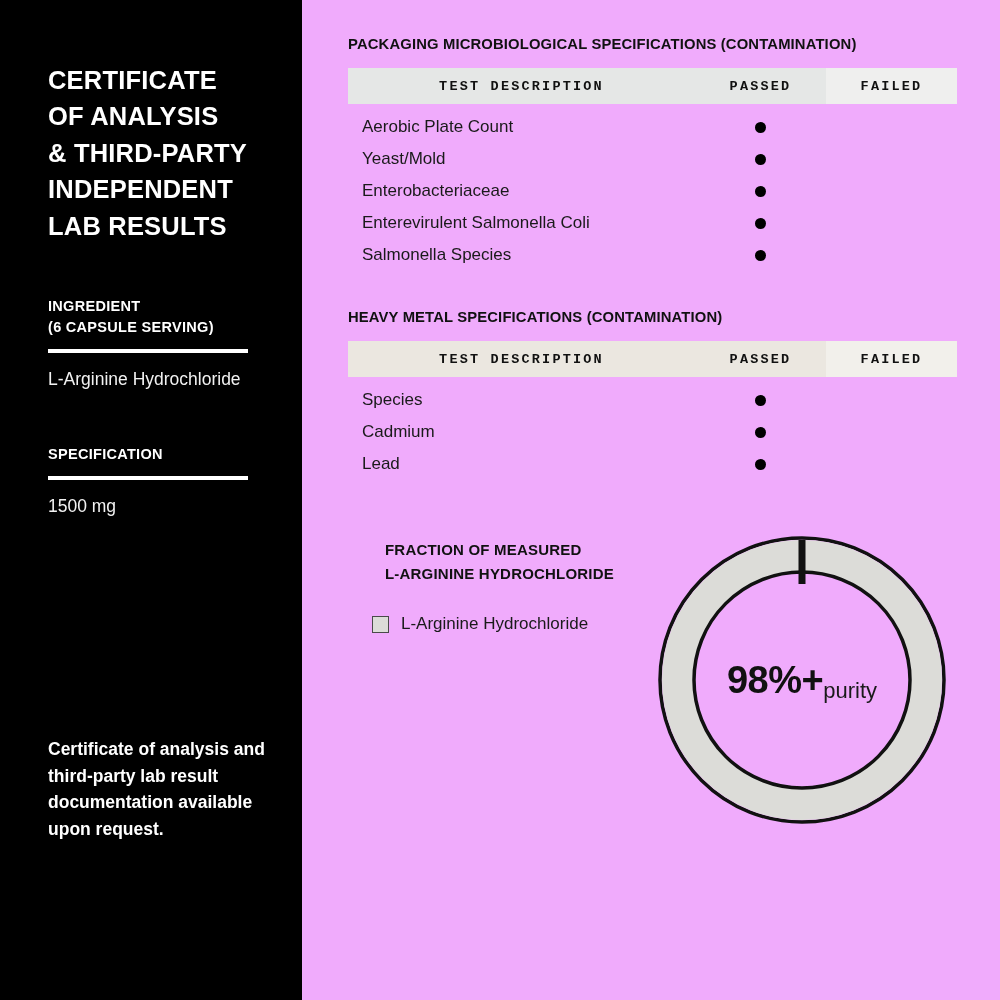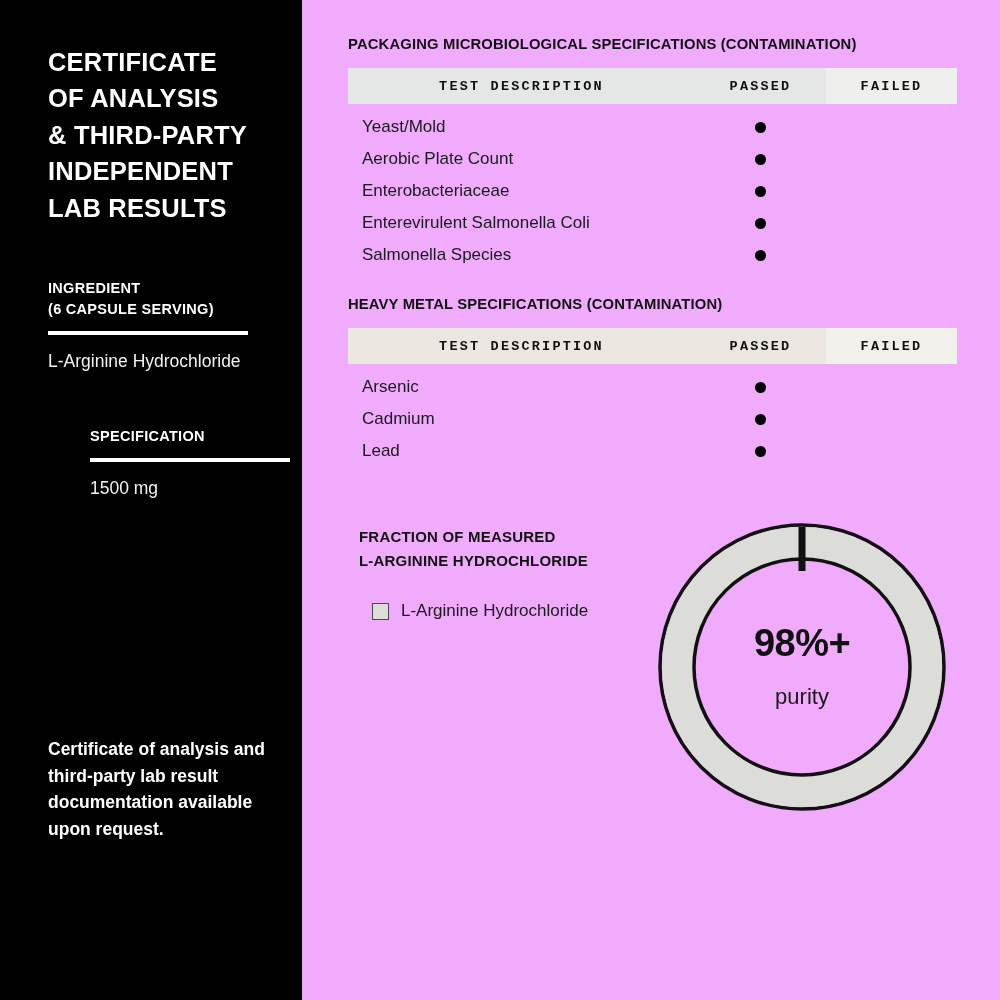--- a/index.html
+++ b/index.html
@@ -22,21 +22,21 @@
     background: #ffffff;
   }
 
   
   .sidebar {
     width: 302px;
     height: 1000px;
     background: #000000;
     color: #ffffff;
     box-sizing: border-box;
-    padding: 44px 40px 0 48px;
+    padding: 62px 40px 0 48px;
     position: relative;
     flex: 0 0 302px;
   }
   .coa-title {
     font-size: 25.5px;
     font-weight: bold;
     line-height: 1.43;
     letter-spacing: 0.2px;
     margin: 0;
     text-transform: uppercase;
@@ -62,21 +62,20 @@
     margin: 11px 0 14px 0;
   }
   .side-value {
     font-size: 17.5px;
     font-weight: normal;
     line-height: 1.4;
     color: #f2f2f2;
   }
   .side-block.spec {
     margin-top: 52px;
-    margin-left: 42px;
   }
   .side-note {
     position: absolute;
     left: 48px;
     top: 736px;
     width: 224px;
     font-size: 17.5px;
     font-weight: bold;
     line-height: 1.52;
     color: #ffffff;
@@ -149,31 +148,31 @@
     width: 11px;
     height: 11px;
     border-radius: 50%;
     background: #000000;
     display: block;
   }
   .tbody {
     padding-top: 7px;
   }
 
-  .sec2 { margin-top: 25px; }
+  .sec2 { margin-top: 38px; }
 
   
   .donut-section {
     position: relative;
     margin-top: 58px;
     height: 310px;
   }
   .donut-heading {
     position: absolute;
-    left: 11px;
+    left: 37px;
     top: 0px;
     font-size: 15px;
     font-weight: bold;
     letter-spacing: 0.2px;
     line-height: 1.62;
     text-transform: uppercase;
     color: #111111;
   }
   .legend {
     position: absolute;
@@ -201,21 +200,21 @@
     width: 292px;
     height: 292px;
   }
   .donut-center {
     position: absolute;
     left: 0;
     top: 0;
     width: 292px;
     height: 292px;
     display: flex;
-    flex-direction: column;
+    flex-direction: row;
     align-items: center;
     justify-content: center;
     pointer-events: none;
   }
   .donut-pct {
     font-size: 38px;
     font-weight: bold;
     letter-spacing: -0.5px;
     color: #111111;
     line-height: 1;
@@ -263,28 +262,28 @@
     <section>
       <h2 class="section-title">PACKAGING MICROBIOLOGICAL SPECIFICATIONS (CONTAMINATION)</h2>
       <div class="table t1">
         <div class="thead">
           <div class="th desc">TEST DESCRIPTION</div>
           <div class="th passed">PASSED</div>
           <div class="th failed">FAILED</div>
         </div>
         <div class="tbody">
           <div class="trow">
+            <div class="cell-desc">Aerobic Plate Count</div>
+            <div class="cell-mark">
+                <span class="dot"></span>
+              </div>
+            <div class="cell-mark"></div>
+          </div>
+          <div class="trow">
             <div class="cell-desc">Yeast/Mold</div>
-            <div class="cell-mark">
-                <span class="dot"></span>
-              </div>
-            <div class="cell-mark"></div>
-          </div>
-          <div class="trow">
-            <div class="cell-desc">Aerobic Plate Count</div>
             <div class="cell-mark">
                 <span class="dot"></span>
               </div>
             <div class="cell-mark"></div>
           </div>
           <div class="trow">
             <div class="cell-desc">Enterobacteriaceae</div>
             <div class="cell-mark">
                 <span class="dot"></span>
               </div>
@@ -311,21 +310,21 @@
     <section class="sec2">
       <h2 class="section-title">HEAVY METAL SPECIFICATIONS (CONTAMINATION)</h2>
       <div class="table t2">
         <div class="thead">
           <div class="th desc">TEST DESCRIPTION</div>
           <div class="th passed">PASSED</div>
           <div class="th failed">FAILED</div>
         </div>
         <div class="tbody">
           <div class="trow">
-            <div class="cell-desc">Arsenic</div>
+            <div class="cell-desc">Species</div>
             <div class="cell-mark">
                 <span class="dot"></span>
               </div>
             <div class="cell-mark"></div>
           </div>
           <div class="trow">
             <div class="cell-desc">Cadmium</div>
             <div class="cell-mark">
                 <span class="dot"></span>
               </div>

